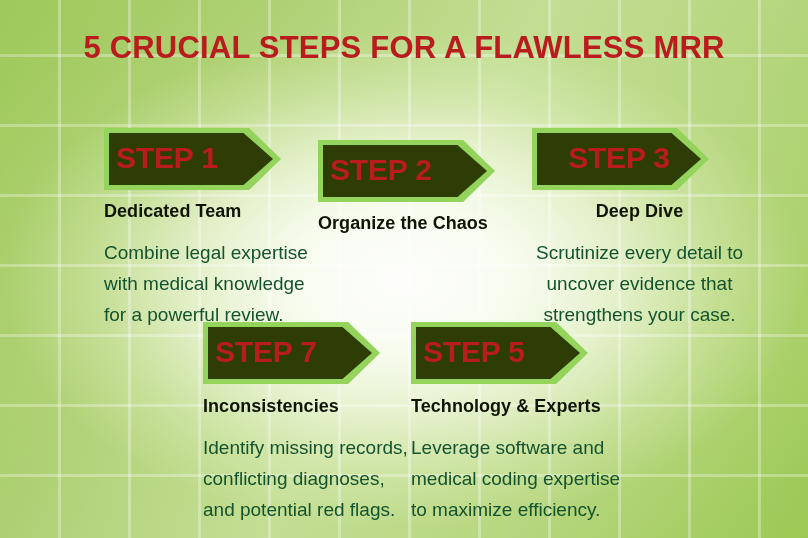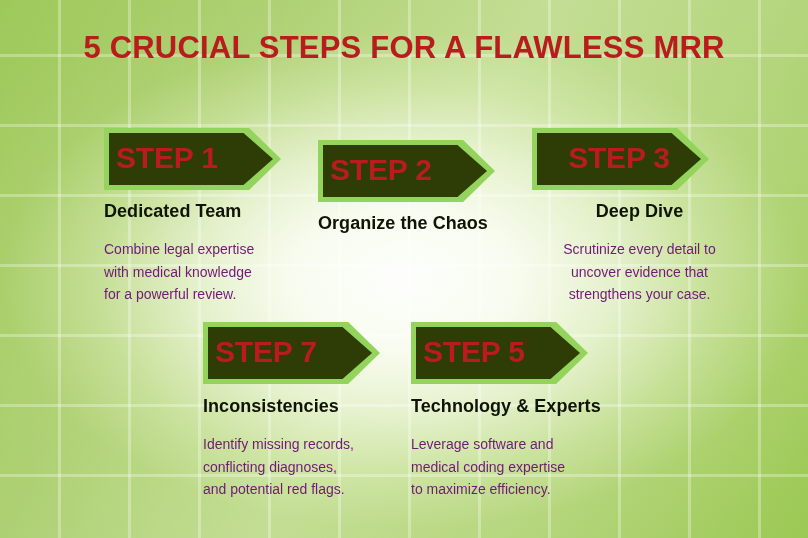--- a/index.html
+++ b/index.html
@@ -125,23 +125,23 @@
     margin-top: 11px;
     font-size: 18px;
     font-weight: 700;
     color: #101404;
     letter-spacing: 0.05px;
     font-family: Liberation Sans, sans-serif;
   }
 
   .step-body {
     margin-top: 16px;
-    font-size: 14px;
+    font-size: 19px;
     font-weight: 400;
-    color: #701a75;
+    color: #14532d;
     line-height: 1.62;
     white-space: pre-line;
     font-family: "Liberation Sans", sans-serif;
   }
 
   
   .step-1 { left: 104px; top: 128px; }
   .step-2 { left: 318px; top: 140px; }
   .step-3 { left: 532px; top: 128px; text-align: center; }
   .step-4 { left: 203px; top: 322px; }

